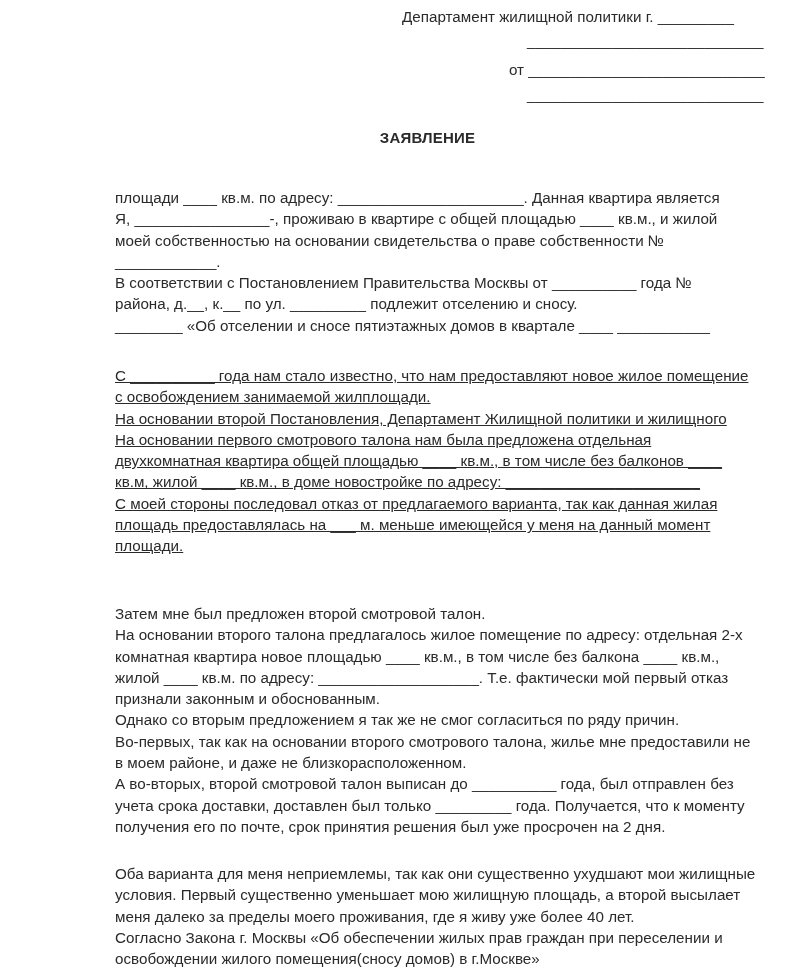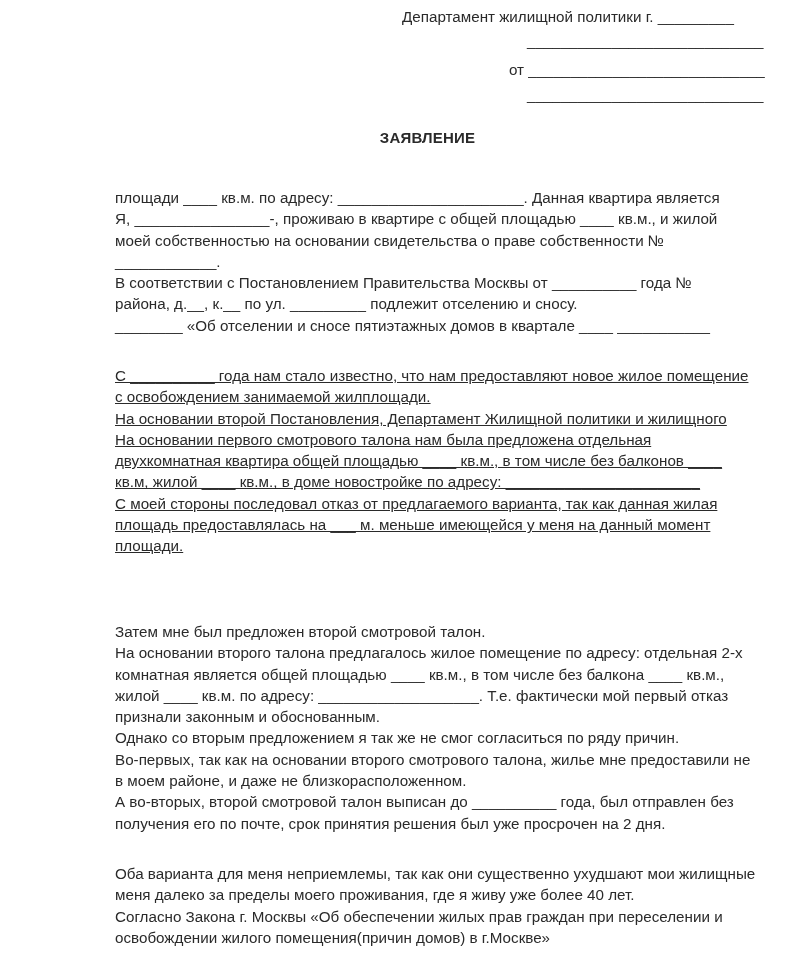--- a/index.html
+++ b/index.html
@@ -79,30 +79,32 @@
     <span class="line">С __________ года нам стало известно, что нам предоставляют новое жилое помещение</span>
     <span class="line">с освобождением занимаемой жилплощади.</span>
     <span class="line">На основании второй Постановления, Департамент Жилищной политики и жилищного</span>
     <span class="line">На основании первого смотрового талона нам была предложена отдельная</span>
     <span class="line">двухкомнатная квартира общей площадью ____ кв.м., в том числе без балконов ____</span>
     <span class="line">кв.м, жилой ____ кв.м., в доме новостройке по адресу: _______________________</span>
     <span class="line">С моей стороны последовал отказ от предлагаемого варианта, так как данная жилая</span>
     <span class="line">площадь предоставлялась на ___ м. меньше имеющейся у меня на данный момент</span>
     <span class="line">площади.</span>
   </div>
-<div class="para" id="block3" style="top:603px;margin-top:18px;">
+<div class="para" id="block3" style="top:603px;">
     <span class="line">Затем мне был предложен второй смотровой талон.</span>
     <span class="line">На основании второго талона предлагалось жилое помещение по адресу: отдельная 2-х</span>
-    <span class="line">комнатная является общей площадью ____ кв.м., в том числе без балкона ____ кв.м.,</span>
+    <span class="line">комнатная квартира новое площадью ____ кв.м., в том числе без балкона ____ кв.м.,</span>
     <span class="line">жилой ____ кв.м. по адресу: ___________________. Т.е. фактически мой первый отказ</span>
     <span class="line">признали законным и обоснованным.</span>
     <span class="line">Однако со вторым предложением я так же не смог согласиться по ряду причин.</span>
     <span class="line">Во-первых, так как на основании второго смотрового талона, жилье мне предоставили не</span>
     <span class="line">в моем районе, и даже не близкорасположенном.</span>
     <span class="line">А во-вторых, второй смотровой талон выписан до __________ года, был отправлен без</span>
+    <span class="line">учета срока доставки, доставлен был только _________ года. Получается, что к моменту</span>
     <span class="line">получения его по почте, срок принятия решения был уже просрочен на 2 дня.</span>
   </div>
 <div class="para" id="block4" style="top:863px;">
     <span class="line">Оба варианта для меня неприемлемы, так как они существенно ухудшают мои жилищные</span>
+    <span class="line">условия. Первый существенно уменьшает мою жилищную площадь, а второй высылает</span>
     <span class="line">меня далеко за пределы моего проживания, где я живу уже более 40 лет.</span>
     <span class="line">Согласно Закона г. Москвы «Об обеспечении жилых прав граждан при переселении и</span>
-    <span class="line">освобождении жилого помещения(причин домов) в г.Москве»</span>
+    <span class="line">освобождении жилого помещения(сносу домов) в г.Москве»</span>
   </div>
 
 </body></html>

